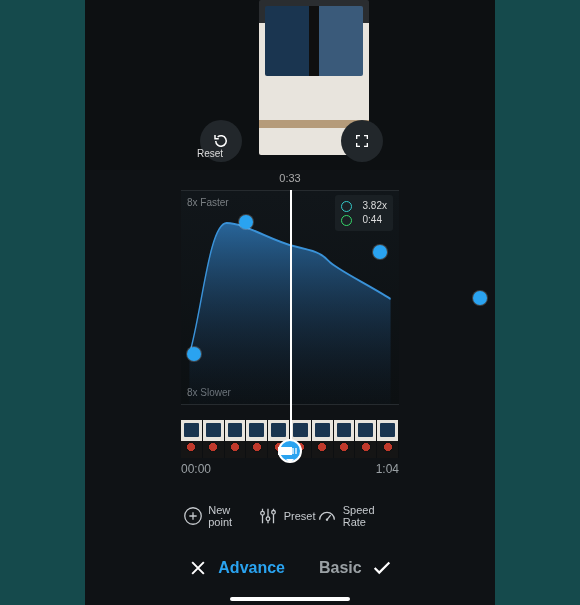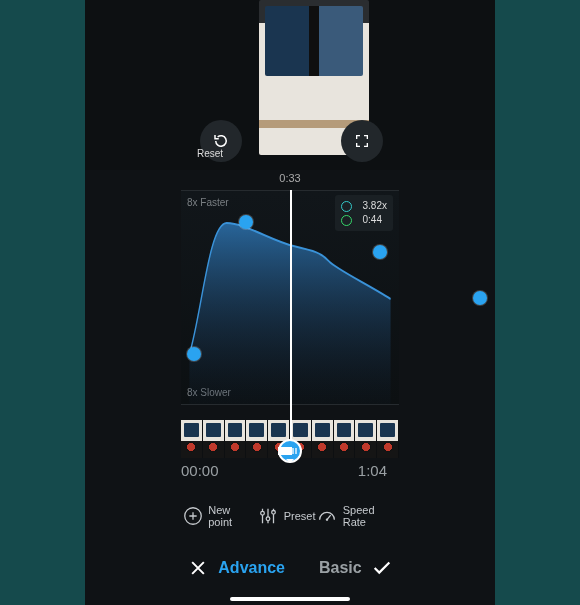--- a/index.html
+++ b/index.html
@@ -29,23 +29,23 @@
   .cp4{left:292px;top:100px;}
   .filmstrip{position:absolute;left:96px;right:96px;top:420px;height:38px;background:#1a1c1e;display:flex;overflow:hidden;}
   .frame{flex:1;border-right:1px solid #0d0f11;background:linear-gradient(#e8e4dd 0 55%,#151515 55% 70%,#151515 70% 100%);position:relative;}
   .frame::after{content:"";position:absolute;left:3px;top:3px;right:3px;height:14px;background:#1a3550;border-radius:1px;}
   .frame::before{content:"";position:absolute;left:50%;bottom:6px;width:10px;height:10px;margin-left:-5px;border-radius:50%;background:radial-gradient(#c0392b 0 55%,#111 60% 100%);}
   .playhead-full{position:absolute;left:50%;top:190px;width:2px;height:268px;background:#fff;z-index:6;}
   .playhead-handle{position:absolute;left:50%;top:439px;transform:translateX(-50%);width:20px;height:20px;border-radius:50%;background:#2aa3f0;border:2px solid #fff;z-index:7;display:flex;align-items:center;justify-content:center;}
   .playhead-handle::before{content:"";width:2px;height:8px;background:#fff;border-left:2px solid #fff;border-right:2px solid #fff;box-shadow:-4px 0 0 #fff,4px 0 0 #fff;width:2px;}
   .playhead-handle svg{width:10px;height:10px;}
   .playhead-caret{position:absolute;left:50%;top:459px;transform:translateX(-50%);width:0;height:0;border:4px solid transparent;border-top-color:#fff;z-index:7;}
-  .ts{position:absolute;top:462px;font-size:15px;color:#9aa0a4;}
+  .ts{position:absolute;top:462px;font-size:12px;color:#9aa0a4;}
   .ts-l{left:96px;}
-  .ts-r{right:108px;}
+  .ts-r{right:96px;}
   .tools{position:absolute;left:96px;right:96px;top:490px;height:52px;display:flex;justify-content:space-around;}
   .tool{display:flex;flex-direction:row;align-items:center;gap:4px;color:#c6cace;font-size:11px;}
   .tool .ic{width:24px;height:24px;display:flex;align-items:center;justify-content:center;color:#c6cace;}
   .mode-bar{position:absolute;left:96px;right:96px;top:548px;height:40px;display:flex;align-items:center;}
   .mode-bar .x{width:34px;display:flex;justify-content:center;}
   .mode-bar .chk{width:34px;display:flex;justify-content:center;margin-left:auto;}
   .modes{flex:1;display:flex;justify-content:center;gap:34px;font-size:16px;font-weight:600;text-align:center;}
   .mode-active{color:#2aa3f0;}
   .mode-inactive{color:#9aa0a4;}
   .home-ind{position:absolute;bottom:4px;left:50%;transform:translateX(-50%);width:120px;height:4px;border-radius:3px;background:#fff;}

